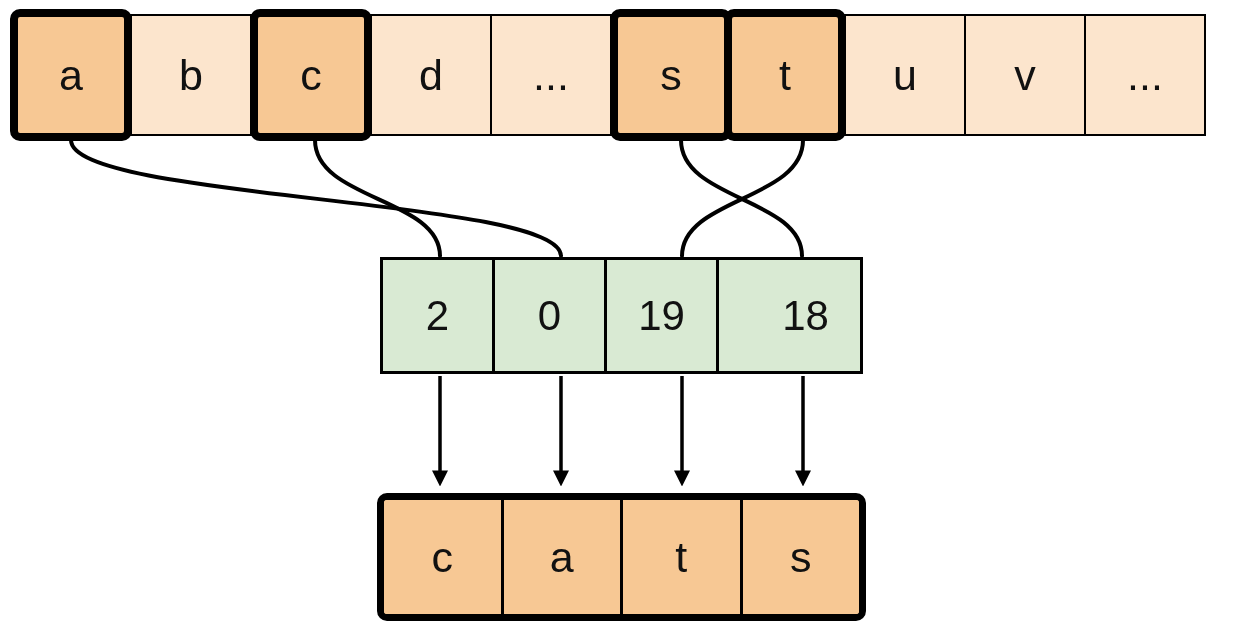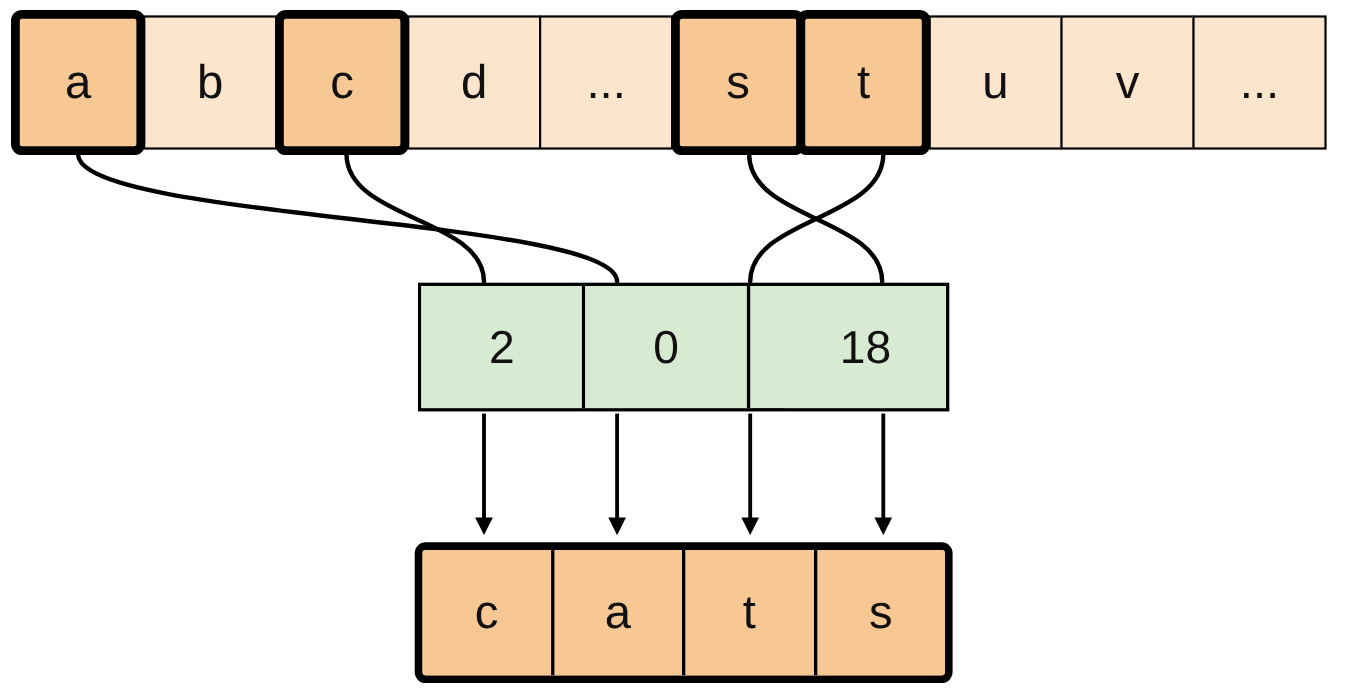--- a/index.html
+++ b/index.html
@@ -120,20 +120,23 @@
   </div>
 
   <div class="row-mid">
     <div class="icell">
         <span>2</span>
       </div>
     <div class="icell">
         <span>0</span>
       </div>
     <div class="icell">
+        <span>19</span>
+      </div>
+    <div class="icell">
         <span>18</span>
       </div>
   </div>
 
   <div class="row-bottom">
     <div class="ocell">
         <span>c</span>
       </div>
     <div class="ocell">
         <span>a</span>

